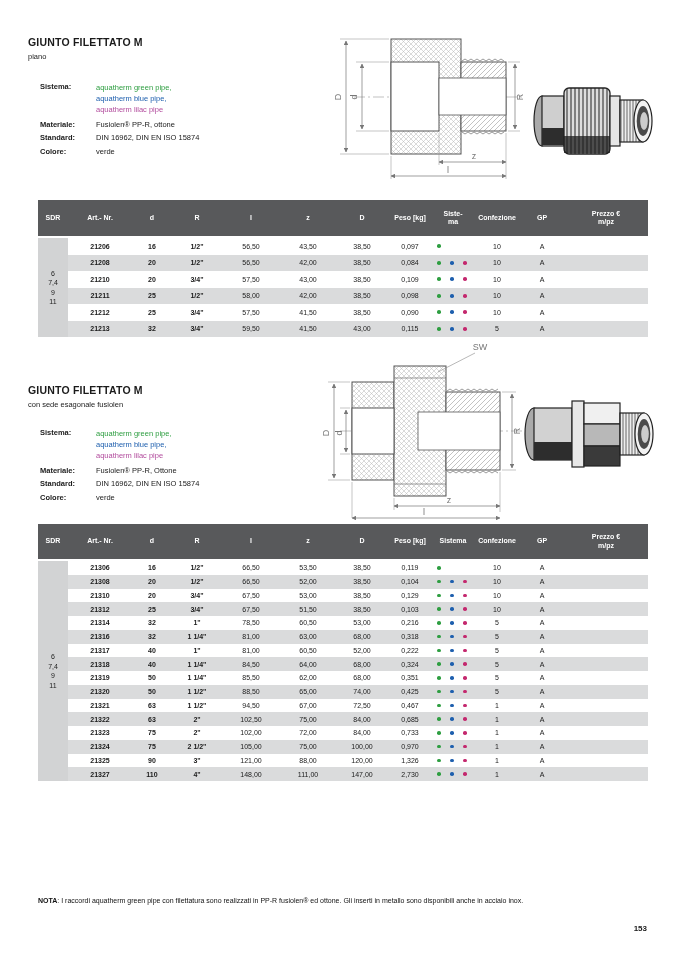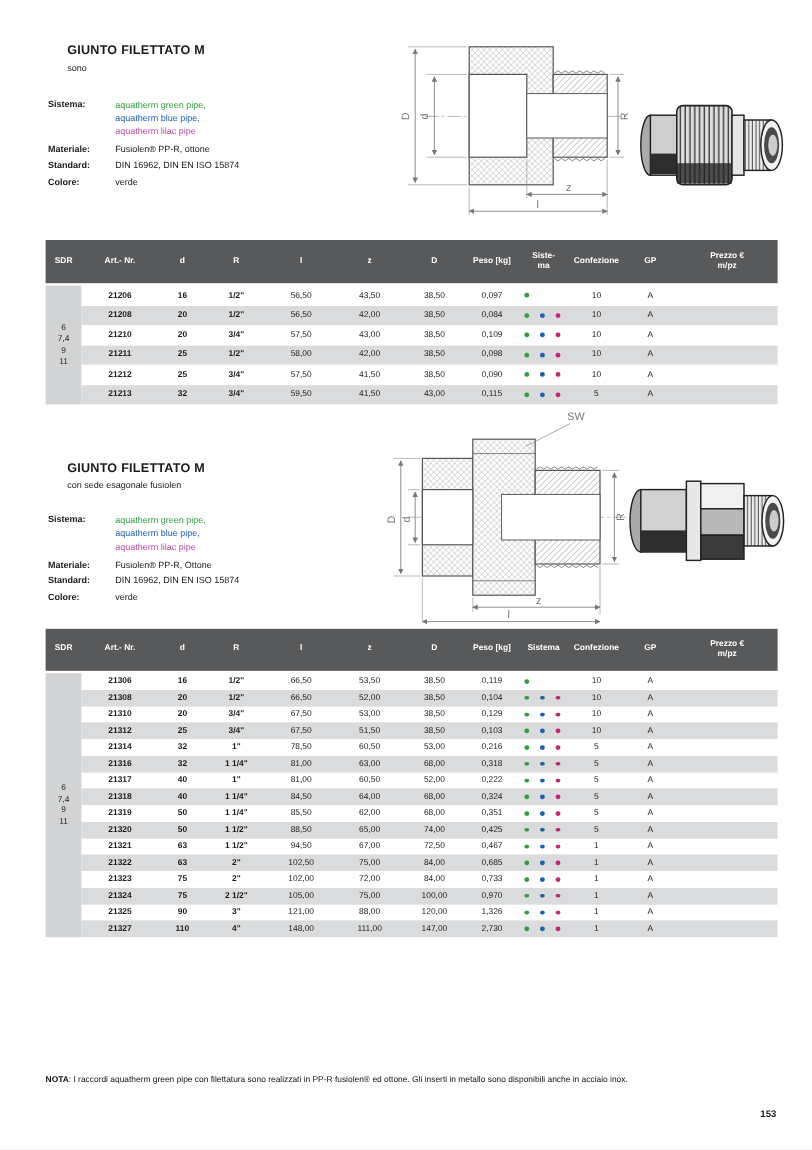--- a/index.html
+++ b/index.html
@@ -3,21 +3,21 @@
 <meta charset="utf-8">
 <style>
   * { margin:0; padding:0; box-sizing:border-box; }
   html,body { background:#e8e8e8; }
   .page {
     position:relative; width:677px; height:958px; margin:0 auto;
     background:#ffffff; font-family:"Liberation Sans", sans-serif; color:#1a1a1a;
     overflow:hidden;
   }
   
-  .sec-head { position:absolute; left:56px; }
+  .sec-head { position:absolute; left:28px; }
   .sec-title { font-size:10.5px; font-weight:bold; letter-spacing:0.2px; }
   .sec-sub { font-size:7.5px; margin-top:4px; color:#222; }
   
   .specs { position:absolute; left:40px; font-size:7.5px; }
   .spec-row { display:flex; margin-bottom:4.5px; }
   .spec-label { width:56px; font-weight:bold; flex:0 0 auto; }
   .spec-val { flex:1; }
   .sis-line { line-height:11px; }
   
   .ptable { position:absolute; left:38px; width:610px; font-size:7px; }
@@ -56,21 +56,21 @@
   .nota b { font-weight:bold; }
   .pagenum { position:absolute; right:30px; top:924px; font-size:8px; font-weight:bold; }
 </style>
 </head>
 <body>
 
 <div class="page">
 
   <div class="sec-head" style="top:36px;">
     <div class="sec-title">GIUNTO FILETTATO M</div>
-    <div class="sec-sub">sono</div>
+    <div class="sec-sub">piano</div>
   </div>
 
   <div class="specs" style="top:82px;">
     <div class="spec-row">
       <div class="spec-label">Sistema:</div>
       <div class="spec-val">
 
       <div class="sis-line"><span style="color: rgb(46, 158, 65);">aquatherm green pipe,</span></div>
           <div class="sis-line alt"><span style="color: rgb(30, 95, 174);">aquatherm blue pipe,</span></div>
           <div class="sis-line"><span style="color: rgb(179, 77, 158);">aquatherm lilac pipe</span></div>

